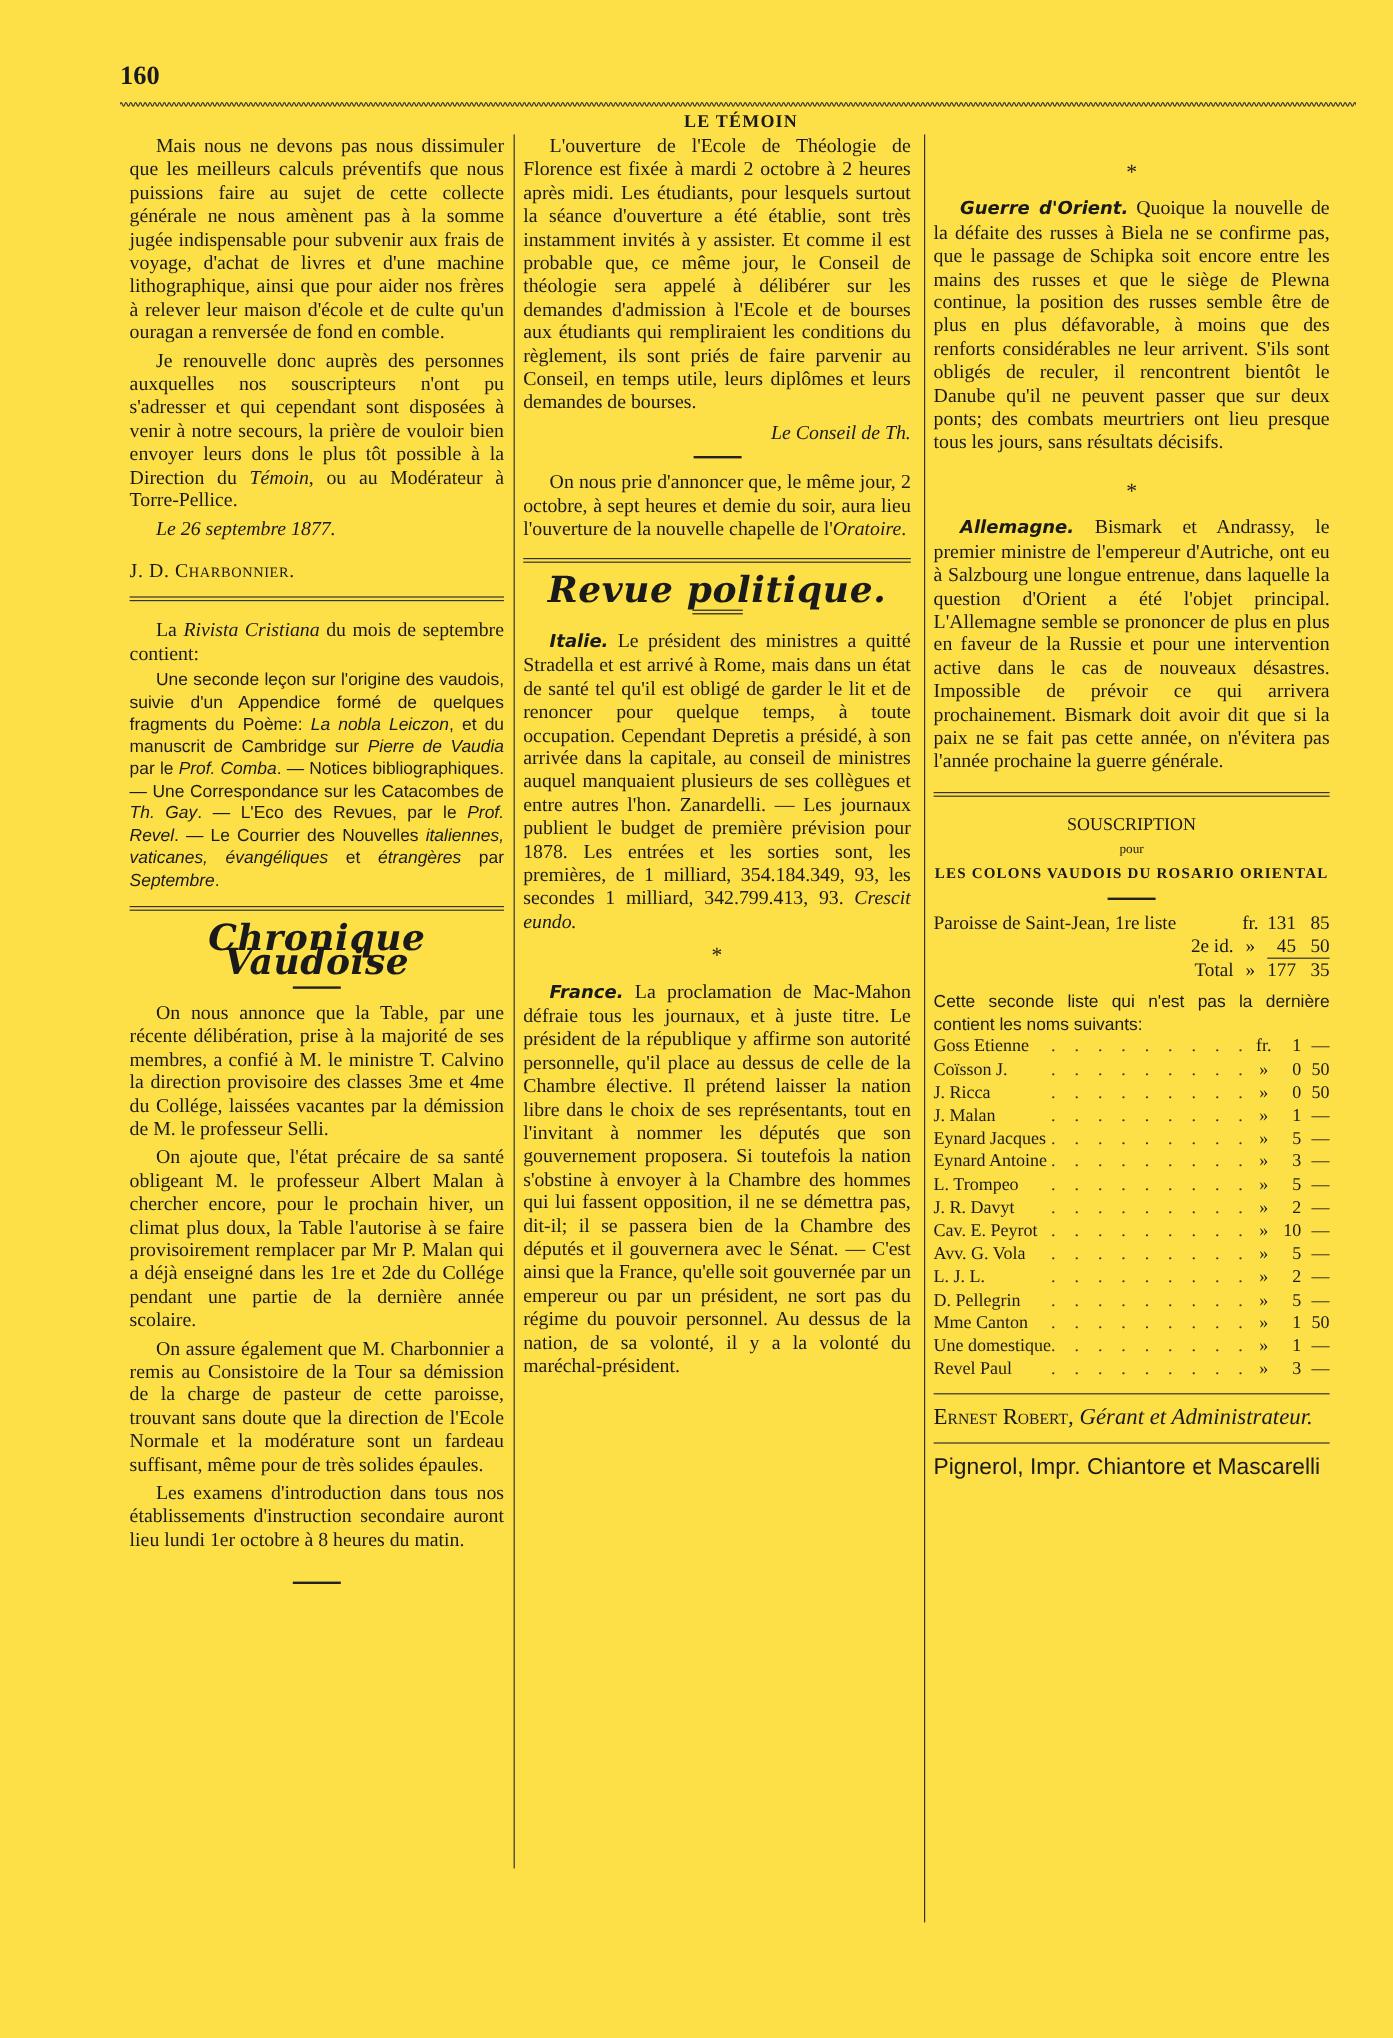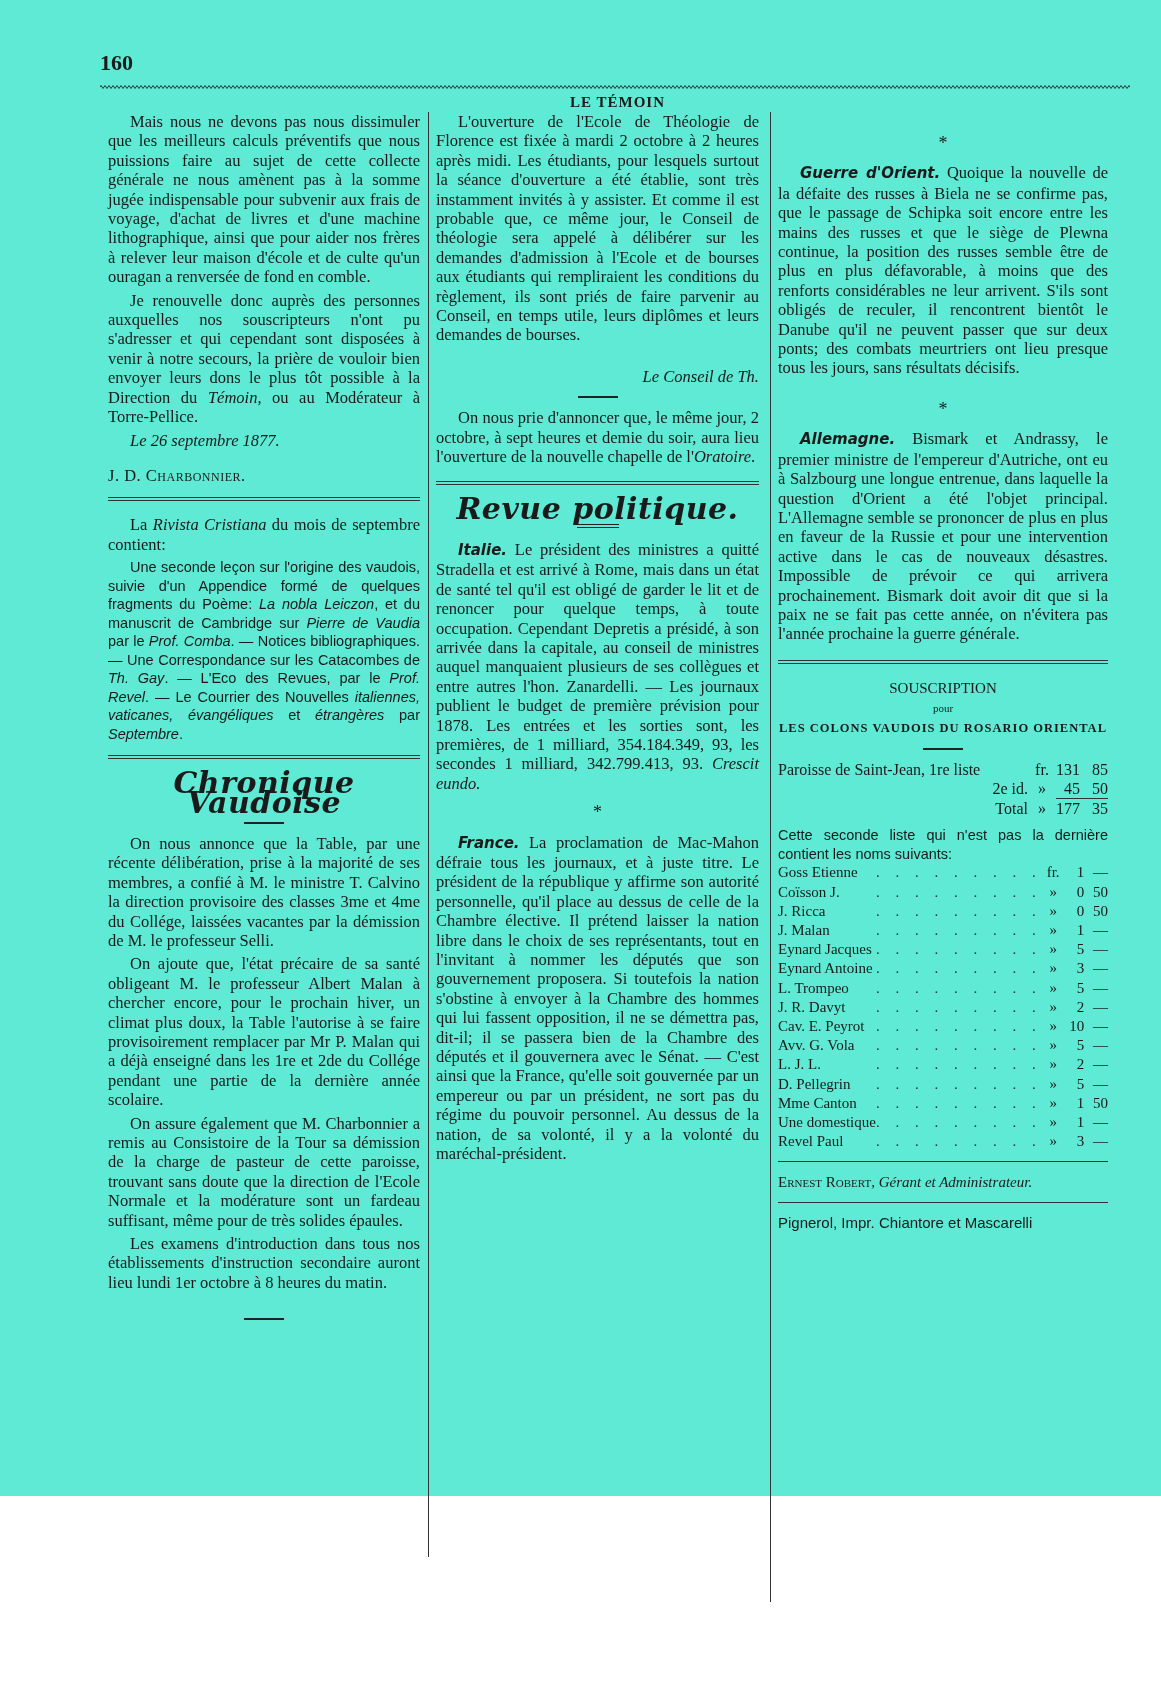--- a/index.html
+++ b/index.html
@@ -1,19 +1,19 @@
 <!DOCTYPE html>
 <html><head>
 <meta charset="utf-8">
 <style>
   html, body { margin: 0; padding: 0; background: #ffffff; }
   body { width: 1161px; height: 1698px; position: relative; overflow: hidden;
          font-family: "Liberation Serif", "DejaVu Serif", serif; color: #1a1a1a; }
-  .page { position: absolute; left: 0; top: 0; width: 1161px; height: 1496px;
-          background: #5eead4; }
+  .page { position: absolute; left: 0; top: 0; width: 1161px; height: 1698px;
+          background: #fde047; }
   .header { position: absolute; left: 100px; top: 50px; width: 1030px; height: 40px; }
   .page-number { position: absolute; left: 0; top: 0; font-size: 22px; font-weight: bold; }
   .running-title { position: absolute; left: 470px; top: 6px; font-size: 15px; font-weight: bold;
                    letter-spacing: 1px; margin-top: 38px; }
   .wavy-rule { position: absolute; left: 100px; top: 84px; width: 1030px; height: 6px; }
   .col { position: absolute; top: 112px; font-size: 16.5px; line-height: 19.4px; text-align: justify; }
   .col p { margin: 0; text-indent: 22px; hyphens: manual; }
   .col p + p { margin-top: 4px; }
   .col1 { left: 108px; width: 312px; }
   .col2 { left: 436px; width: 323px; }
@@ -40,21 +40,21 @@
   .souscription .pour { font-size: 11px; }
   table.list { width: 100%; border-collapse: collapse; font-size: 15px; }
   table.list td { padding: 0; line-height: 19.2px; }
   td.name { white-space: nowrap; margin-top: 12px; }
   td.dots { color: #333; letter-spacing: 6px; overflow: hidden; white-space: nowrap; }
   td.unit { width: 28px; text-align: center; }
   td.fr { width: 22px; text-align: right; }
   td.ct { width: 28px; text-align: right; }
   .totals td { font-size: 16px; line-height: 21px; }
   .hline { border-top: 1px solid #333; margin: 10px 0; }
-  .imprint { font-size: 15px; line-height: 20px; }
+  .imprint { font-size: 19px; line-height: 20px; }
 </style>
 </head>
 <body>
 
 <div class="page">
 
   <div class="header">
     <span class="page-number">160</span>
     <span class="running-title">LE TÉMOIN</span>
   </div>
@@ -83,21 +83,21 @@
 
     <p>On nous annonce que la Table, par une récente délibération, prise à la majorité de ses membres, a confié à M. le ministre T. Calvino la direction provisoire des classes 3me et 4me du Collége, laissées vacantes par la démission de M. le professeur Selli.</p>
     <p>On ajoute que, l'état précaire de sa santé obligeant M. le professeur Albert Malan à chercher encore, pour le prochain hiver, un climat plus doux, la Table l'autorise à se faire provisoirement remplacer par Mr P. Malan qui a déjà enseigné dans les 1re et 2de du Collége pendant une partie de la dernière année scolaire.</p>
     <p>On assure également que M. Charbonnier a remis au Consistoire de la Tour sa démission de la charge de pasteur de cette paroisse, trouvant sans doute que la direction de l'Ecole Normale et la modérature sont un fardeau suffisant, même pour de très solides épaules.</p>
     <p>Les examens d'introduction dans tous nos établissements d'instruction secondaire auront lieu lundi 1er octobre à 8 heures du matin.</p>
     <div class="small-dash" style="margin-top:26px"></div>
   </div>
 
   <div class="col col2">
     <p>L'ouverture de l'Ecole de Théologie de Florence est fixée à mardi 2 octobre à 2 heures après midi. Les étudiants, pour lesquels surtout la séance d'ouverture a été établie, sont très instamment invités à y assister. Et comme il est probable que, ce même jour, le Conseil de théologie sera appelé à délibérer sur les demandes d'admission à l'Ecole et de bourses aux étudiants qui rempliraient les conditions du règlement, ils sont priés de faire parvenir au Conseil, en temps utile, leurs diplômes et leurs demandes de bourses.</p>
-    <p class="right" style="font-style:italic;margin-top:22px;">Le Conseil de Th.</p>
+    <p class="right" style="font-style:italic;margin-top:6px;">Le Conseil de Th.</p>
     <div class="small-dash"></div>
     <p><span>On nous prie d'annoncer que, le même jour, 2 octobre, à sept heures et demie du soir, aura lieu l'ouverture de la nouvelle chapelle de l'</span><em>Oratoire</em><span>.</span></p>
 
     <div class="double-rule" style="margin-top:14px"></div>
 
     <div class="blackletter">Revue politique.</div>
     <div class="eq-rule"></div>
 
     <p><span class="rubric">Italie.</span><span> Le président des ministres a quitté Stradella et est arrivé à Rome, mais dans un état de santé tel qu'il est obligé de garder le lit et de renoncer pour quelque temps, à toute occupation. Cependant Depretis a présidé, à son arrivée dans la capitale, au conseil de ministres auquel manquaient plusieurs de ses collègues et entre autres l'hon. Zanardelli. — Les journaux publient le budget de première prévision pour 1878. Les entrées et les sorties sont, les premières, de 1 milliard, 354.184.349, 93, les secondes 1 milliard, 342.799.413, 93. </span><em>Crescit eundo.</em></p>
     <div class="star">*</div>

